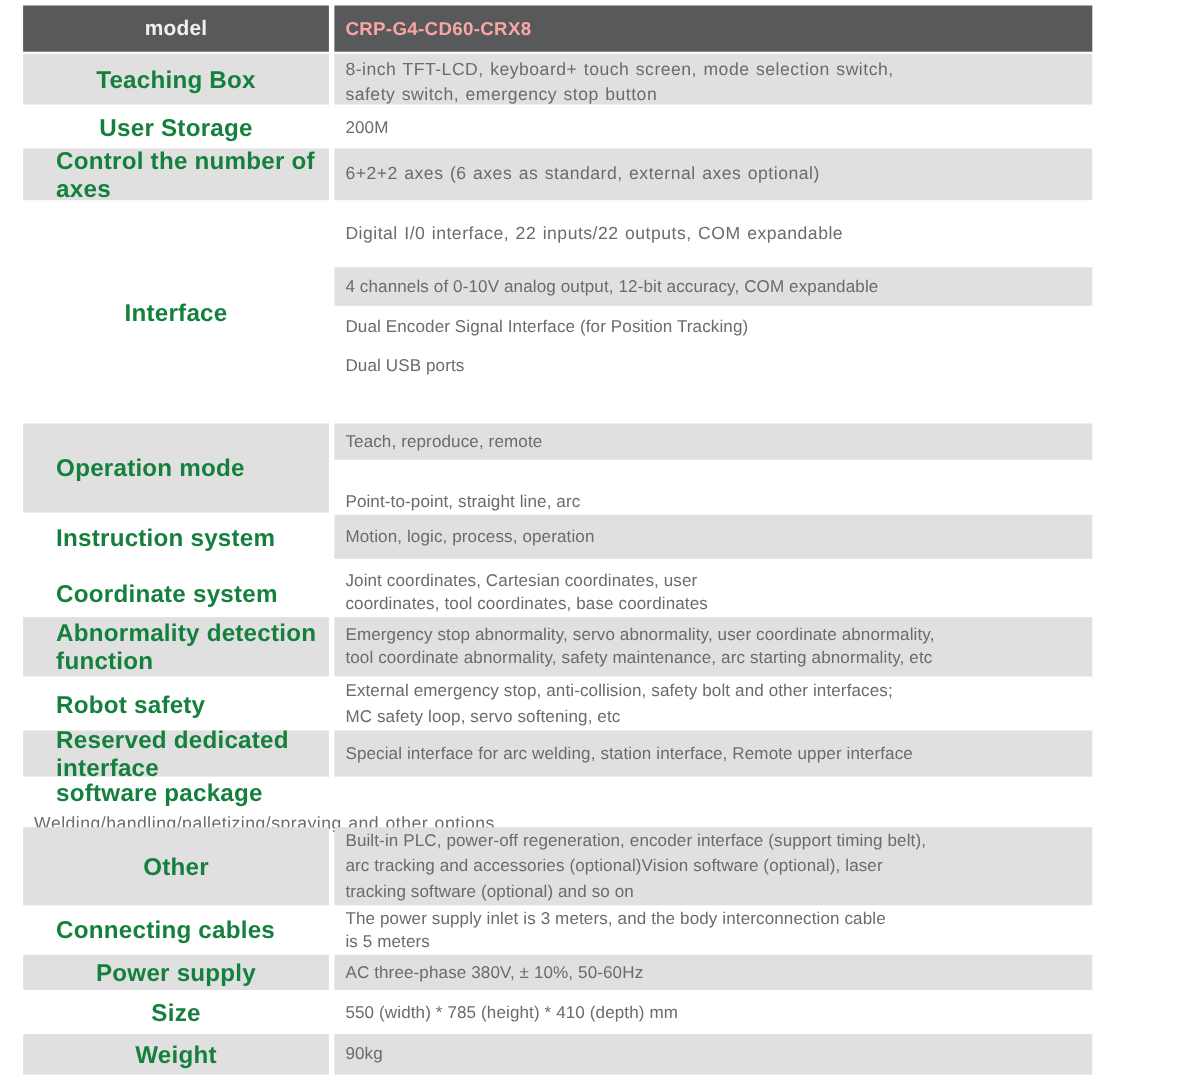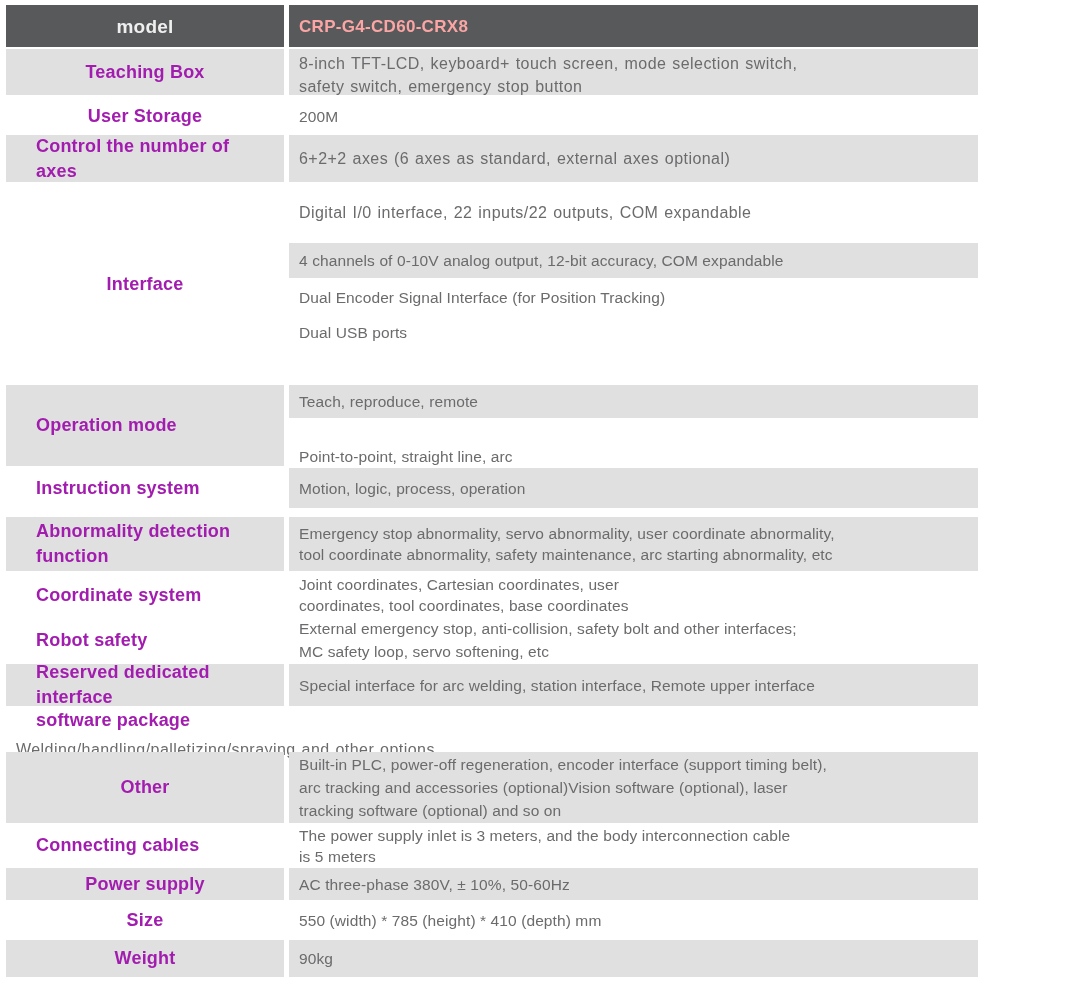--- a/index.html
+++ b/index.html
@@ -1,21 +1,21 @@
 <!DOCTYPE html>
 <html><head>
 <meta charset="utf-8">
 <style>
   html,body{margin:0;padding:0;background:#fff;}
   body{width:1072px;height:984px;position:relative;overflow:hidden;
        font-family:"Liberation Sans","DejaVu Sans",sans-serif;}
-  .spec-table{position:absolute;left:6px;top:5px;width:972px;}
+  .spec-table{position:absolute;left:21px;top:5px;width:972px;}
   .row{display:flex;gap:5px;}
   .lab{width:278px;flex:none;display:flex;align-items:center;justify-content:center;
-       text-align:center;font-weight:700;font-size:18px;color:#a21caf;line-height:25px;
+       text-align:center;font-weight:700;font-size:22px;color:#15803d;line-height:25px;
        letter-spacing:.2px;white-space:pre-line;box-sizing:border-box;}
   .lab.ll{justify-content:flex-start;text-align:left;padding-left:30px;}
   .val{flex:1;display:flex;align-items:center;box-sizing:border-box;
        padding:0 12px 0 10px;font-size:15.5px;color:#6b6b6d;line-height:23px;
        letter-spacing:.1px;white-space:pre-line;}
   .g{background:#e0e0e0;}
   .dark{background:#58595b;}
   .dark.lab{color:#efefef;font-size:19px;}
   .dark.val{color:#fca5a5;font-weight:700;font-size:17px;letter-spacing:.3px;}
   .subcol{flex:1;display:flex;flex-direction:column;}
@@ -67,31 +67,31 @@
       <div class="val g" style="height:33px;margin-bottom:16px;">Teach, reproduce, remote</div>
       <div class="val" style="height:44px;">Point-to-point, straight line, arc</div>
     </div>
   </div>
 
   <div class="row" style="height:40px;margin-bottom:9px;">
     <div class="lab ll">Instruction system</div>
     <div class="val g">Motion, logic, process, operation</div>
   </div>
 
+  <div class="row" style="height:44px;">
+    <div class="lab ll">Coordinate system</div>
+    <div class="val lh21">Joint coordinates, Cartesian coordinates, user
+coordinates, tool coordinates, base coordinates</div>
+  </div>
+
   <div class="row" style="height:54px;margin-bottom:2px;">
     <div class="lab ll g">Abnormality detection
 function</div>
     <div class="val g lh21">Emergency stop abnormality, servo abnormality, user coordinate abnormality,
 tool coordinate abnormality, safety maintenance, arc starting abnormality, etc</div>
-  </div>
-
-  <div class="row" style="height:44px;">
-    <div class="lab ll">Coordinate system</div>
-    <div class="val lh21">Joint coordinates, Cartesian coordinates, user
-coordinates, tool coordinates, base coordinates</div>
   </div>
 
   <div class="row" style="height:46px;margin-bottom:1px;">
     <div class="lab ll">Robot safety</div>
     <div class="val">External emergency stop, anti-collision, safety bolt and other interfaces;
 MC safety loop, servo softening, etc</div>
   </div>
 
   <div class="row" style="height:42px;margin-bottom:2px;">
     <div class="lab ll g">Reserved dedicated

